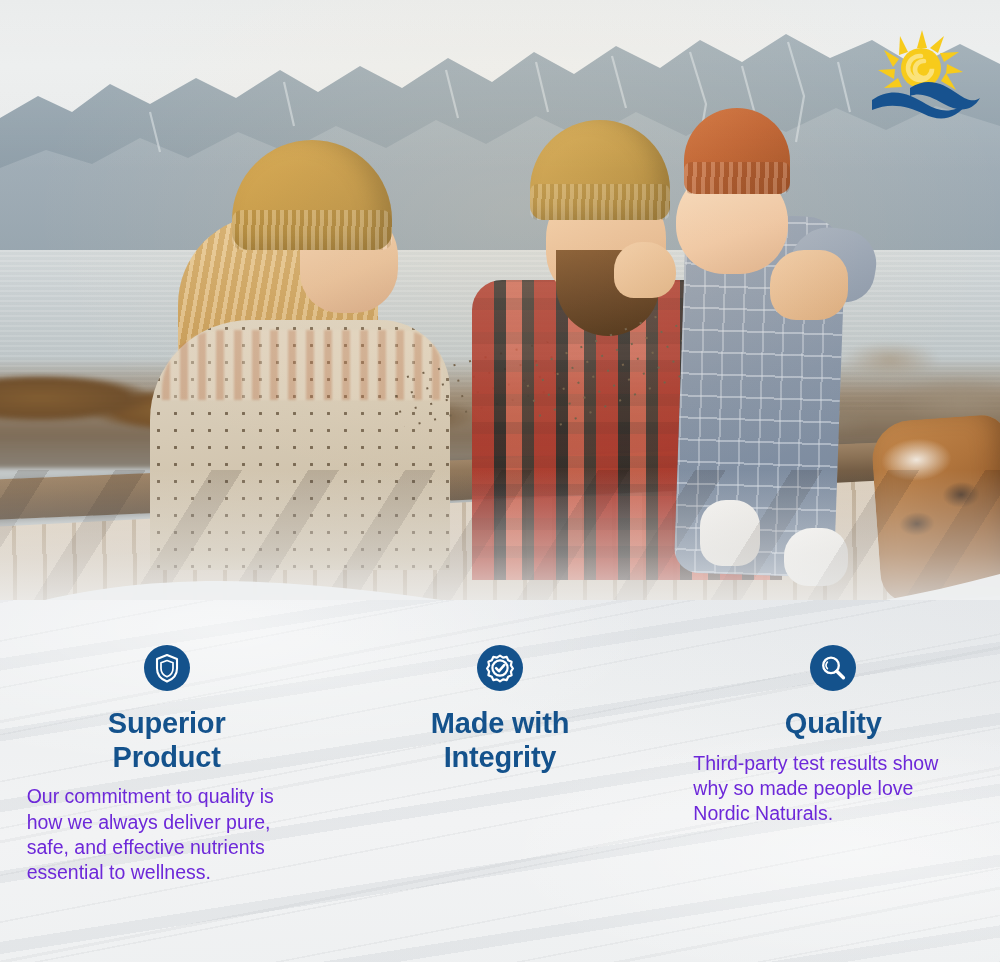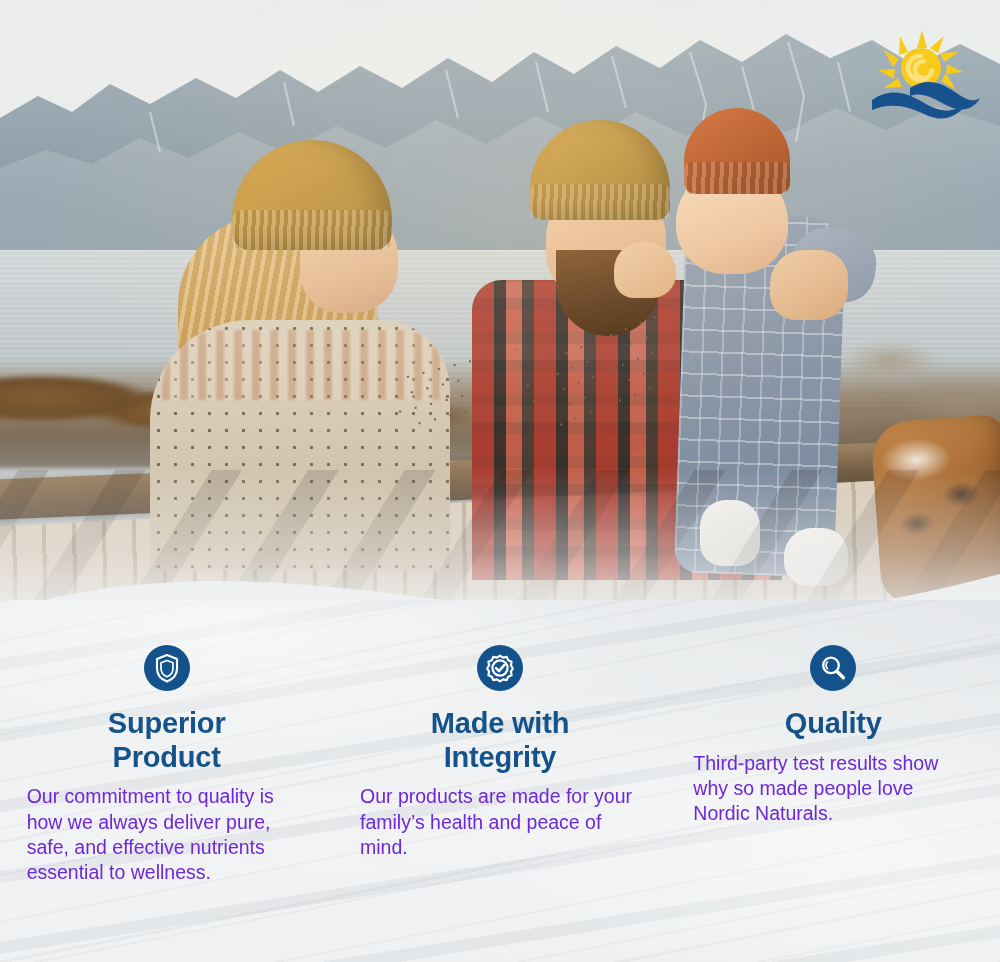--- a/index.html
+++ b/index.html
@@ -454,21 +454,20 @@
           <g fill="none" stroke="#ffffff" stroke-width="2.2">
             <path d="M23 10.6 l3.1 2.0 l3.6 -0.7 l1.5 3.4 l3.4 1.5 l-0.7 3.6 l2.0 3.1 l-2.0 3.1 l0.7 3.6
                      l-3.4 1.5 l-1.5 3.4 l-3.6 -0.7 l-3.1 2.0 l-3.1 -2.0 l-3.6 0.7 l-1.5 -3.4 l-3.4 -1.5
                      l0.7 -3.6 l-2.0 -3.1 l2.0 -3.1 l-0.7 -3.6 l3.4 -1.5 l1.5 -3.4 l3.6 0.7 Z" stroke-linejoin="round"></path>
             <circle cx="23" cy="23" r="7.6"></circle>
           </g>
           <path d="M19.1 23.2 l2.9 3.0 l5.2 -6.0" fill="none" stroke="#ffffff" stroke-width="2.6" stroke-linecap="round" stroke-linejoin="round"></path>
         </svg>
       </div>
       <h2 class="f-title"><span>Made with</span><br><span>Integrity</span></h2>
-      <p class="f-body">Our products are made for your family’s health and peace of mind.</p>
     </div>
 
     <div class="col">
       <div class="icon-badge">
         <svg viewBox="0 0 46 46">
           <circle cx="23" cy="23" r="23" fill="#14528c"></circle>
           <circle cx="21" cy="20.4" r="7.8" fill="none" stroke="#ffffff" stroke-width="2.3"></circle>
           <path d="M17.4 17.0 a5.0 5.0 0 0 0 0 6.6" fill="none" stroke="#ffffff" stroke-width="1.6" stroke-linecap="round"></path>
           <path d="M26.8 26.2 L33.4 32.8" stroke="#ffffff" stroke-width="3.4" stroke-linecap="round"></path>
         </svg>

